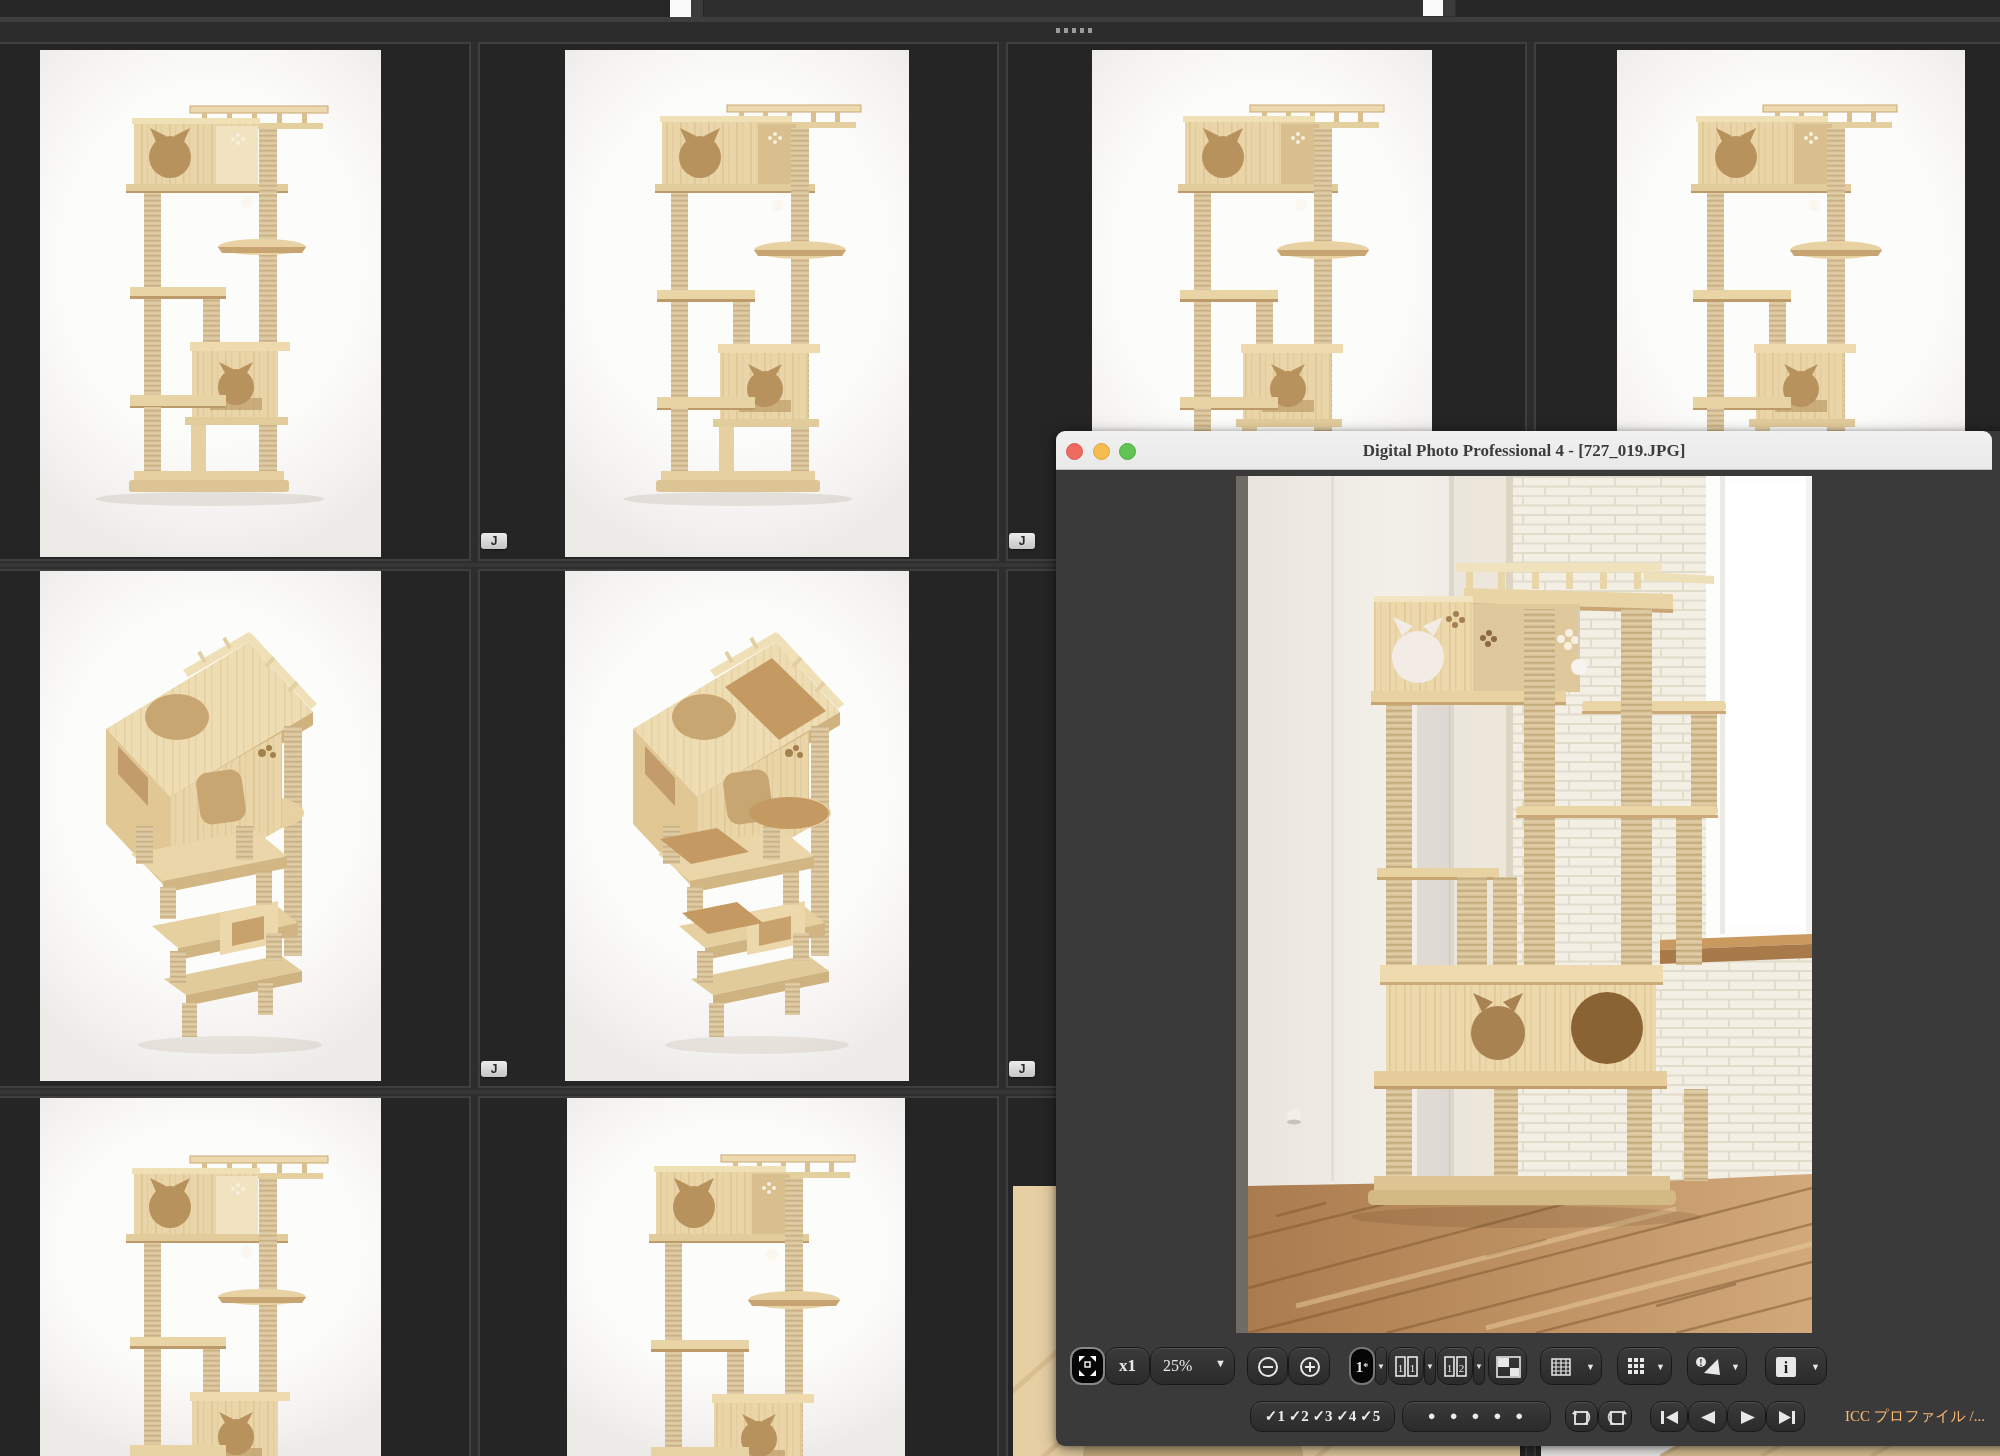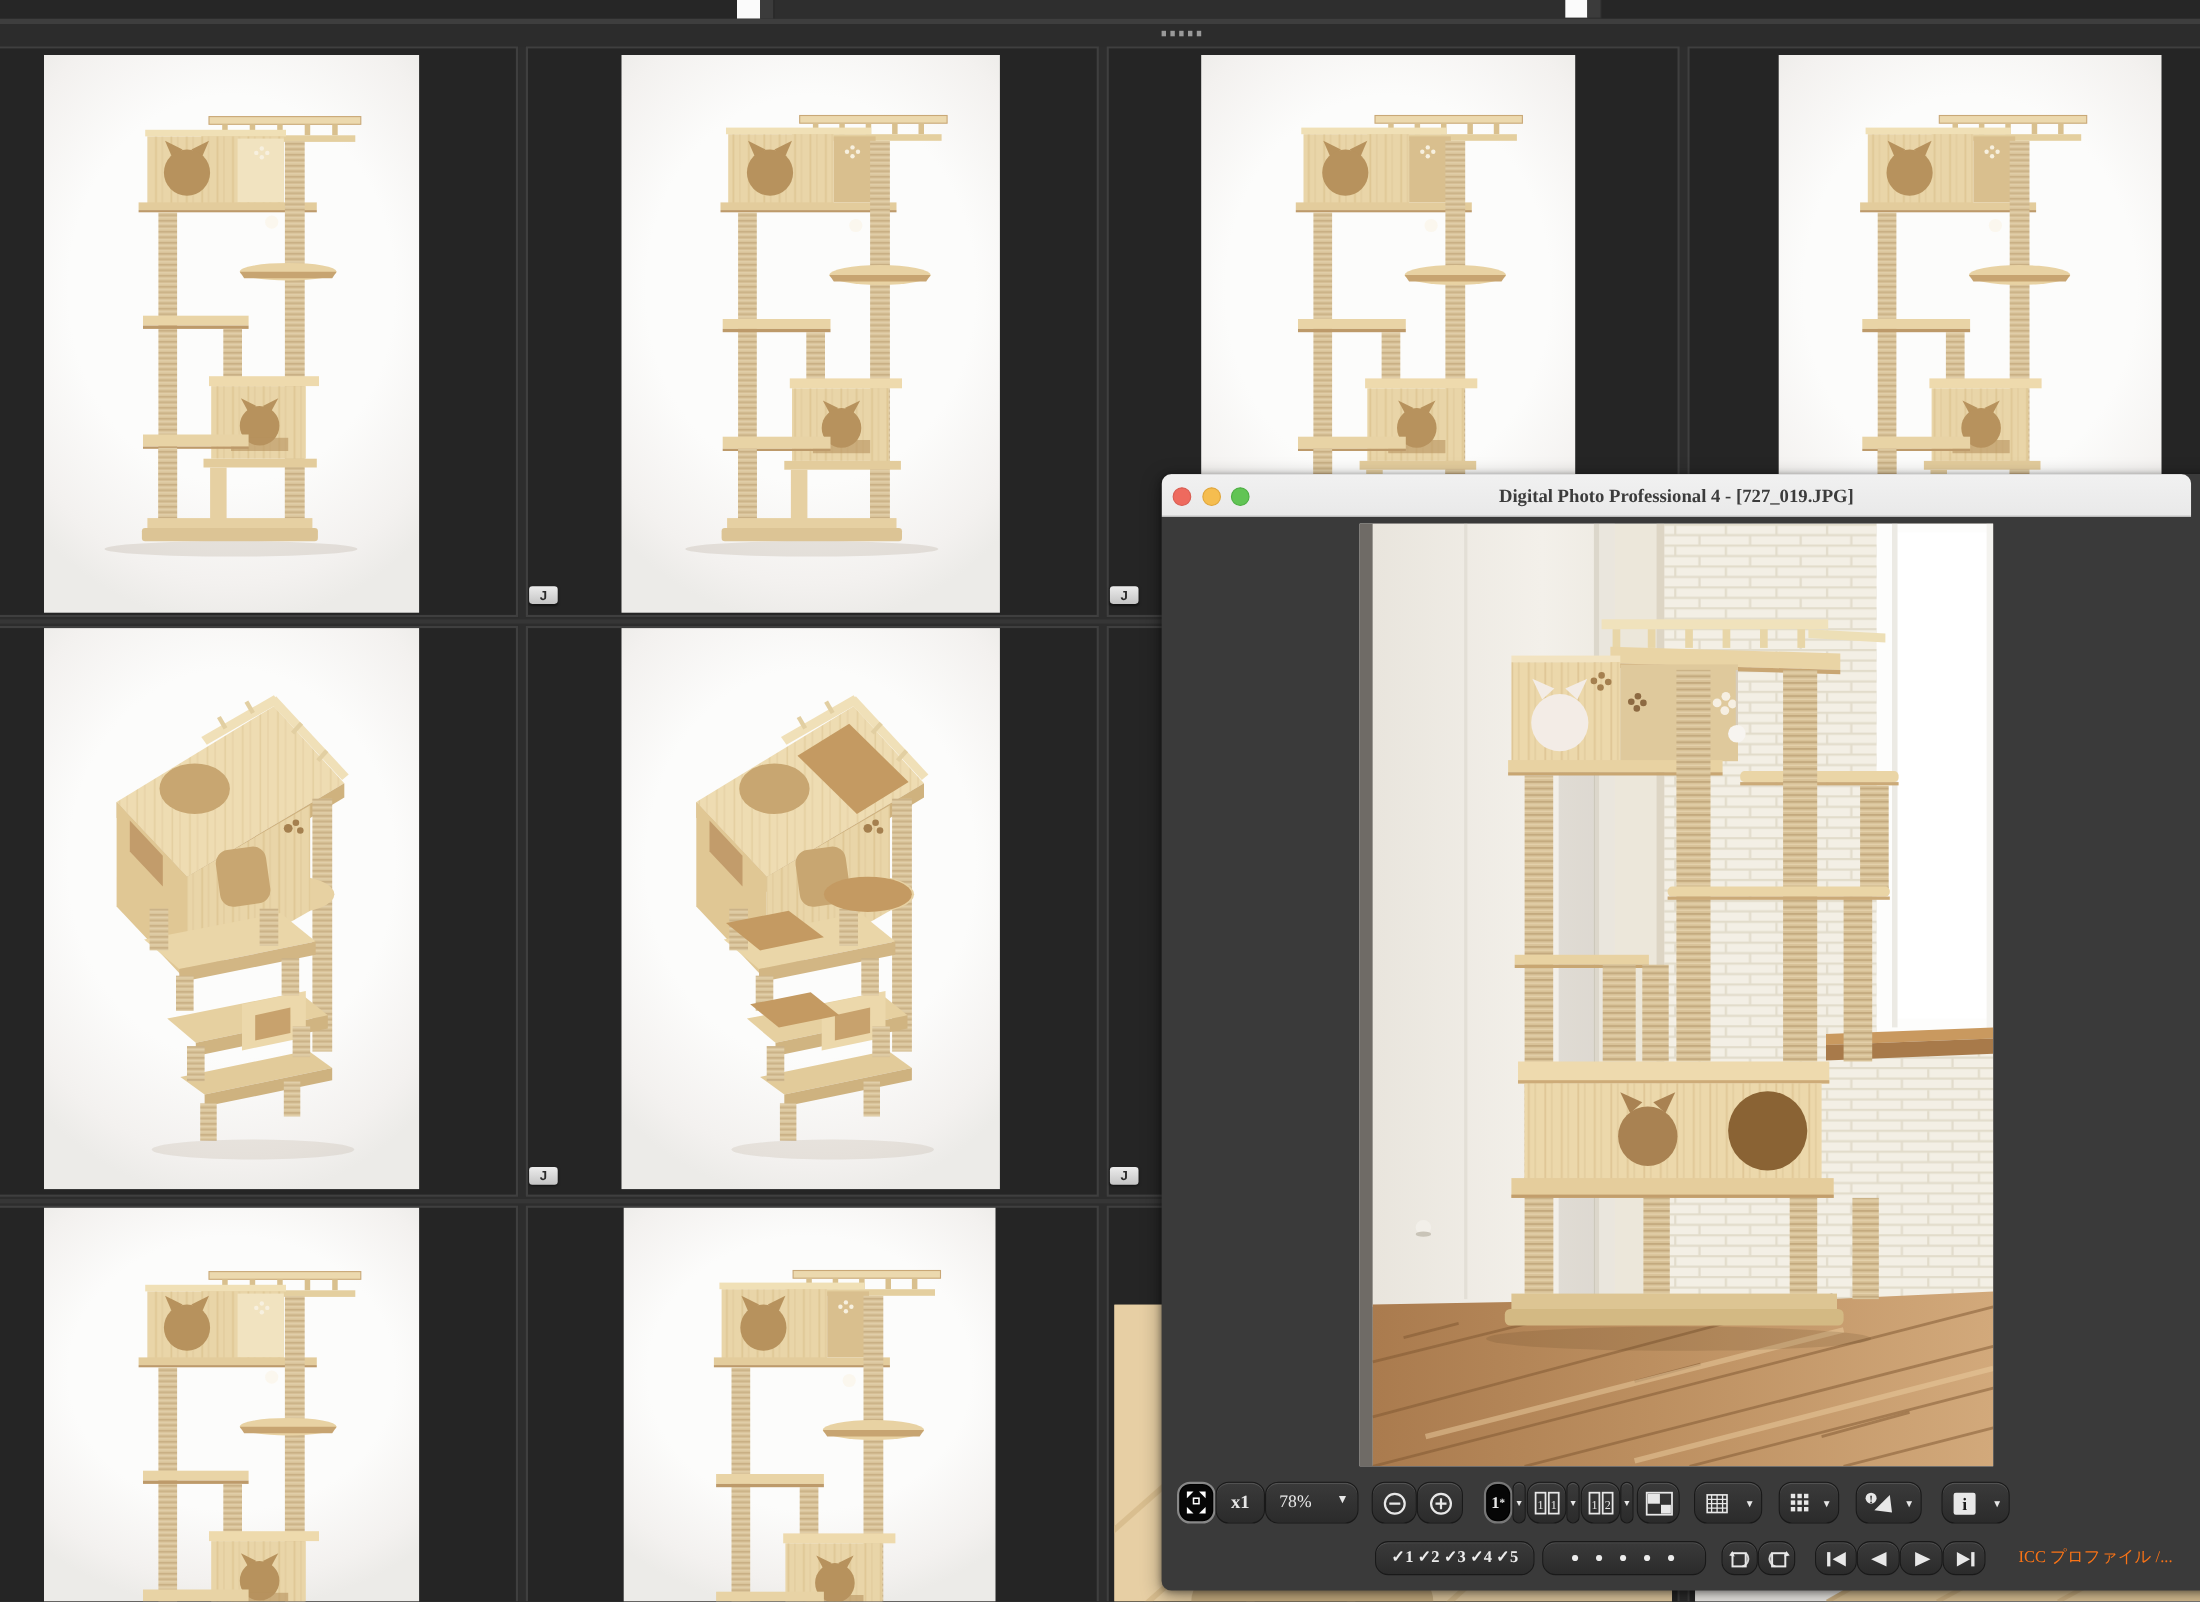--- a/index.html
+++ b/index.html
@@ -445,21 +445,21 @@
         <polygon points="7,7 13,7 7,13"></polygon>
             <polygon points="24,7 24,13 18,7"></polygon>
         <polygon points="7,27 7,21 13,27"></polygon>
             <polygon points="24,27 18,27 24,21"></polygon>
         <rect x="13" y="13" width="5" height="5" fill="none" stroke="#fff" stroke-width="1.4"></rect>
       </g>
         </svg>
     </div>
     <div class="tbtn" style="left:49px;top:0;width:45px;height:38px;font-weight:bold;font-size:17px;text-align:center;line-height:36px;">x1</div>
     <div class="tbtn" style="left:94px;top:0;width:85px;height:38px;font-size:16px;">
-      <span style="position:absolute;left:12px;top:9px;">78%</span>
+      <span style="position:absolute;left:12px;top:9px;">25%</span>
       <span style="position:absolute;right:8px;top:9px;font-size:11px;">▼</span>
     </div>
     <div class="tbtn" style="left:191px;top:0;width:41px;height:38px;">
       <svg width="41" height="38">
           <circle cx="20" cy="19" r="9" fill="none" stroke="#e8e8e8" stroke-width="2"></circle>
           <line x1="15" y1="19" x2="25" y2="19" stroke="#e8e8e8" stroke-width="2"></line>
         </svg>
     </div>
     <div class="tbtn" style="left:232px;top:0;width:42px;height:38px;">
       <svg width="42" height="38">
@@ -582,15 +582,15 @@
         </svg>
     </div>
     <div class="tbtn" style="left:710px;top:0;width:39px;height:31px;">
       <svg width="39" height="31">
           <g fill="#e8e8e8">
             <polygon points="12,9 12,22 24,15.5"></polygon>
             <rect x="25" y="9" width="3" height="13"></rect>
           </g>
         </svg>
     </div>
-    <div class="ticon" style="left:769px;top:0;width:160px;height:31px;font-size:15px;line-height:30px;text-align:center;color:#f97316;">ICC プロファイル /...</div>
+    <div class="ticon" style="left:769px;top:0;width:160px;height:31px;font-size:15px;line-height:30px;text-align:right;color:#fdba74;">ICC プロファイル /...</div>
   </div>
 </div>
 
 </body></html>

